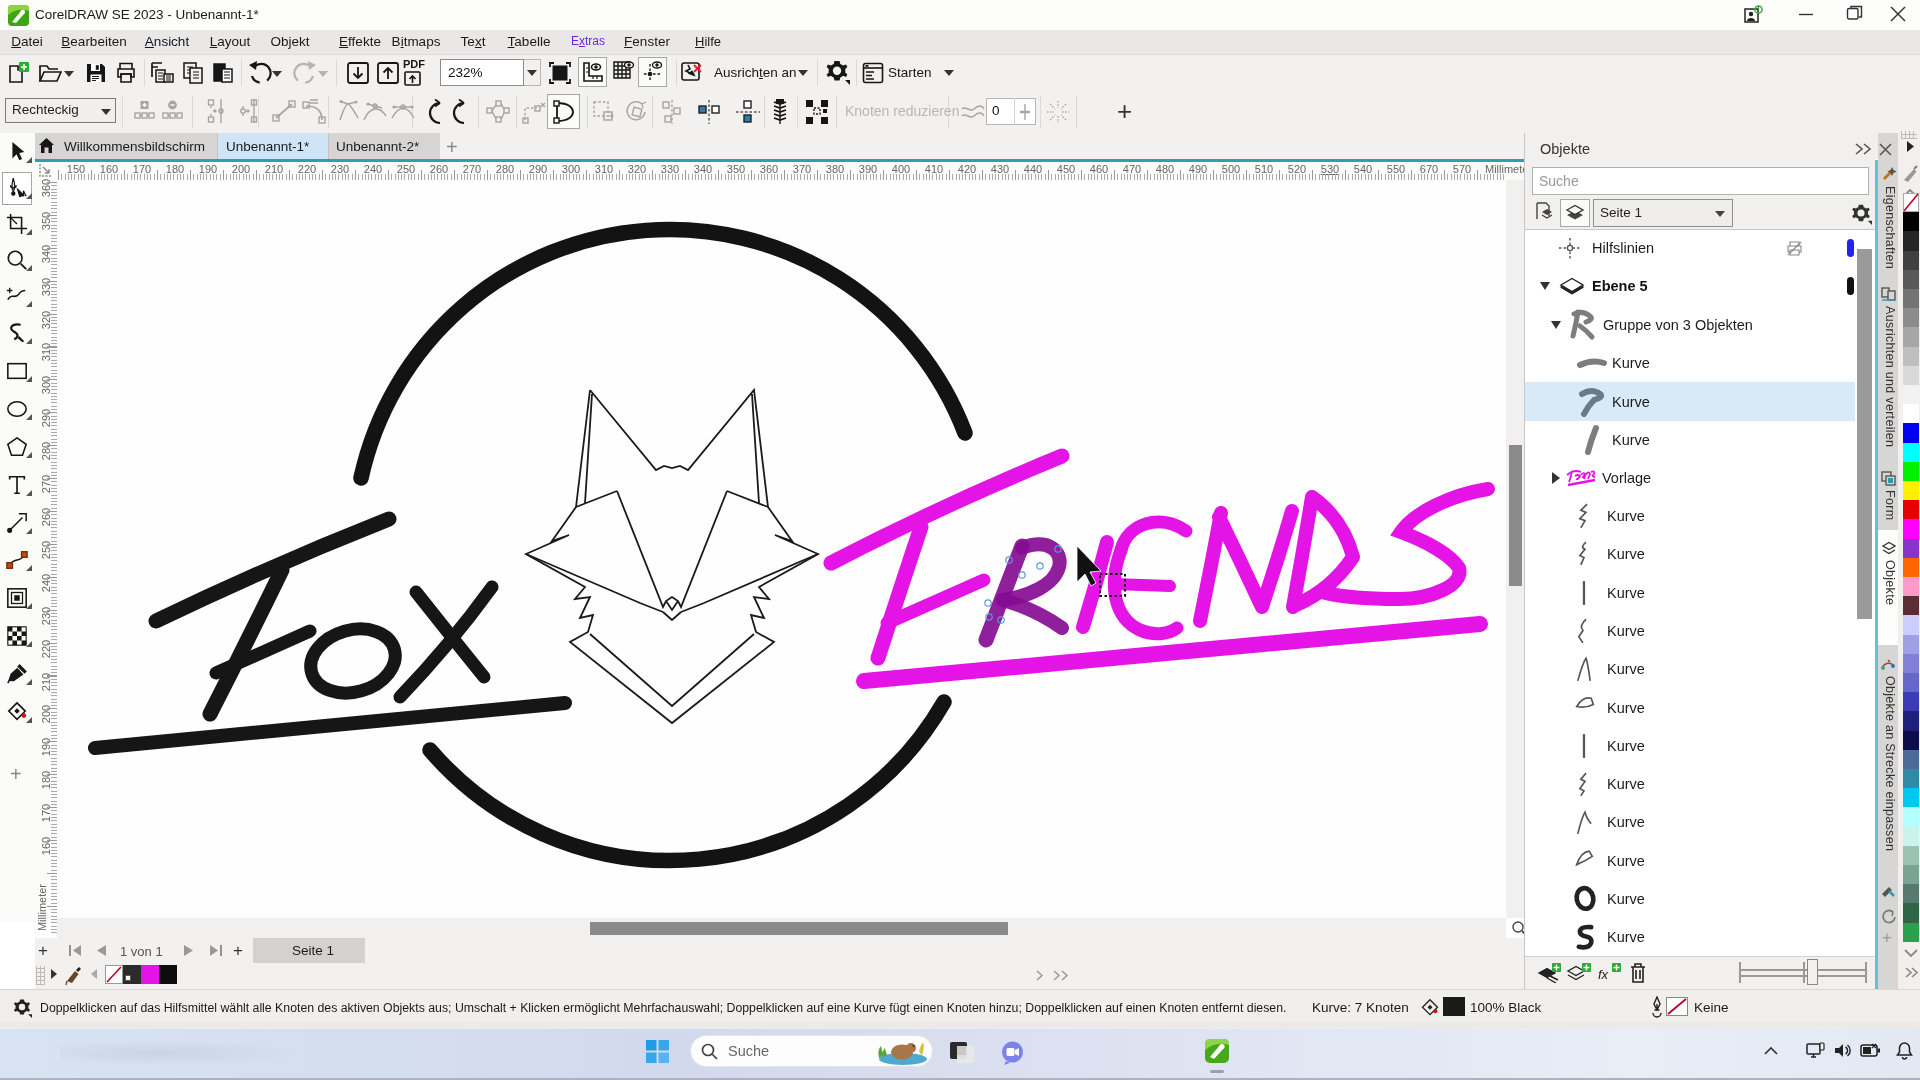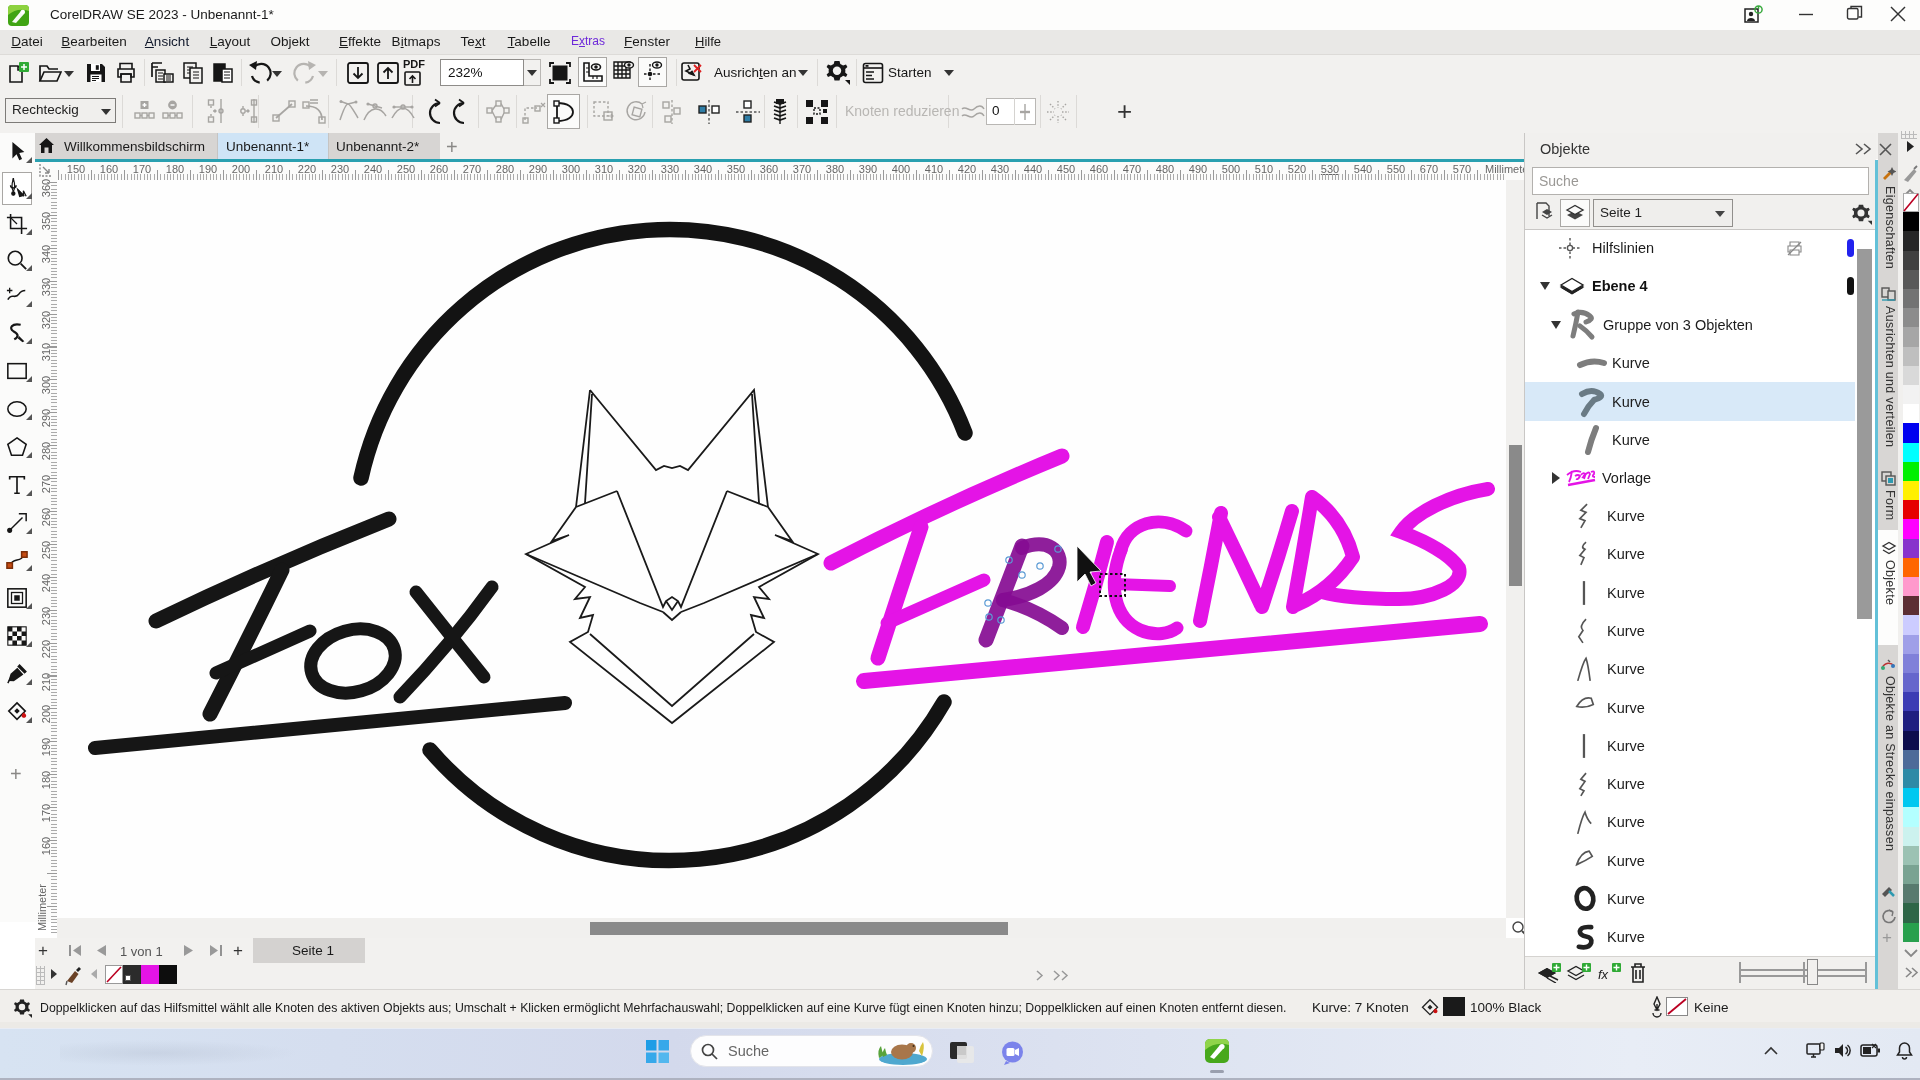--- a/index.html
+++ b/index.html
@@ -9,21 +9,21 @@
 </style></head><body>
 <div id="page">
 
 <div class="abs" style="left:0;top:0;width:1920px;height:30px;background:#fdfdfc;"></div>
 <svg class="abs" style="left:8px;top:5px" width="21" height="21" viewBox="0 0 21 21">
  <rect x="0" y="0" width="21" height="21" rx="4" fill="#40a413"></rect>
  <path d="M0,10 a22,22 0 0 1 21,-4 l0,-2 a4,4 0 0 0 -4,-4 l-13,0 a4,4 0 0 0 -4,4 Z" fill="#8dd23f"></path>
  <path d="M4,17 L13,6 L16,9 L8,18 Z" fill="#fff" opacity="0.95"></path>
  <circle cx="14.8" cy="7" r="2.3" fill="#fff"></circle>
 </svg>
-<div class="abs" style="left:35px;top:7px;font-size:13.5px;color:#1a1a1a;margin-left:15px;">CorelDRAW SE 2023 - Unbenannt-1*</div>
+<div class="abs" style="left:35px;top:7px;font-size:13.5px;color:#1a1a1a;">CorelDRAW SE 2023 - Unbenannt-1*</div>
 <svg class="abs" style="left:1744px;top:5px" width="20" height="20" viewBox="0 0 20 20" fill="none" stroke="#222" stroke-width="1.5">
  <rect x="1" y="4" width="13" height="13"></rect>
  <circle cx="7" cy="9" r="2.2" fill="#222" stroke="none"></circle>
  <path d="M3,16 C3,12 11,12 11,16 Z" fill="#222" stroke="none"></path>
  <circle cx="14.5" cy="4.5" r="3.6" stroke="#37a93c"></circle>
  <line x1="14.5" y1="1" x2="14.5" y2="4" stroke="#37a93c"></line>
 </svg>
 <svg class="abs" style="left:1798px;top:6px" width="16" height="16" viewBox="0 0 16 16">
       <line x1="1" y1="8.5" x2="15" y2="8.5" stroke="#333" stroke-width="1.4"></line>
     </svg>
@@ -662,21 +662,21 @@
     </svg>
 <div class="abs" style="left:1847px;top:239px;width:7px;height:18px;border-radius:3.5px;background:#2222ee;"></div>
 <svg class="abs" style="left:1540px;top:281px" width="11" height="10" viewBox="0 0 11 10">
       <polygon points="0,1 10,1 5,9" fill="#333"></polygon>
     </svg>
 <svg class="abs" style="left:1557px;top:275px" width="30" height="24" viewBox="0 0 30 24" fill="none" stroke="#a7a5a2" stroke-width="1.4">
       <path d="M4,12 L15,18.5 L26,12 L15,5.5 Z" fill="#fff" stroke="#222"></path>
       <path d="M4,15 L15,21.5 L26,15 L15,9 Z" fill="#222" stroke="none" transform="translate(0,-2)"></path>
       <path d="M4,10 L15,3.5 L26,10 L15,16.5 Z" fill="#fff" stroke="#222"></path>
     </svg>
-<div class="abs" style="left:1592px;top:278px;font-size:14.5px;font-weight:bold;color:#111;">Ebene 4</div>
+<div class="abs" style="left:1592px;top:278px;font-size:14.5px;font-weight:bold;color:#111;">Ebene 5</div>
 <div class="abs" style="left:1847px;top:277px;width:7px;height:18px;border-radius:3.5px;background:#111;"></div>
 <svg class="abs" style="left:1551px;top:320px" width="11" height="10" viewBox="0 0 11 10">
       <polygon points="0,1 10,1 5,9" fill="#333"></polygon>
     </svg>
 <svg class="abs" style="left:1566px;top:308px" width="34" height="34" viewBox="0 0 34 34" fill="none" stroke="#7d7d7d" stroke-linecap="round">
 <path d="M8,6 Q16,2 24,8 Q28,11 20,14" stroke-width="5"></path>
 <path d="M12,4 Q10,16 7,28" stroke-width="5"></path>
 <path d="M14,18 Q20,22 26,29" stroke-width="5"></path>
 </svg>
 <div class="abs" style="left:1603px;top:317px;font-size:14.5px;color:#1c1c1c;">Gruppe von 3 Objekten</div>

